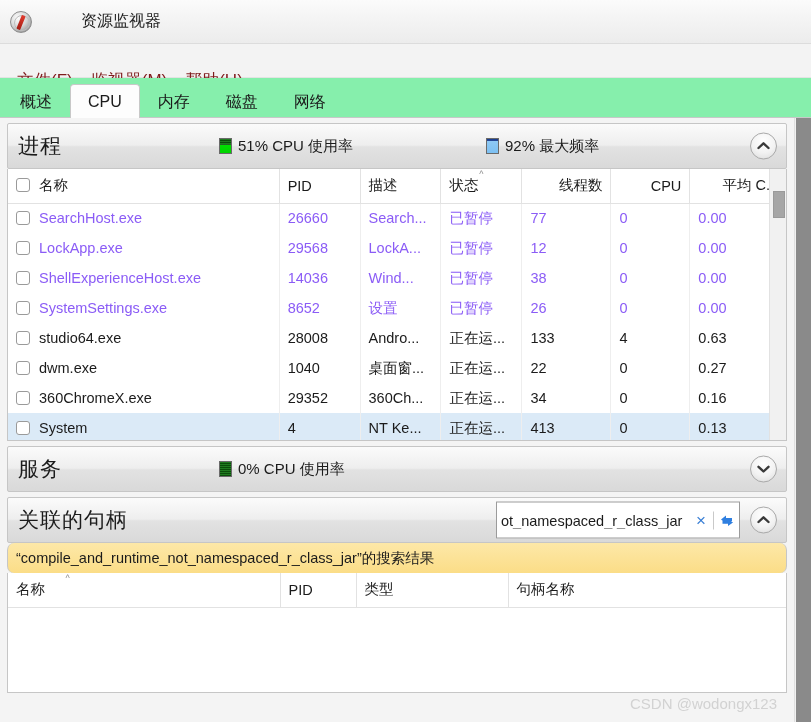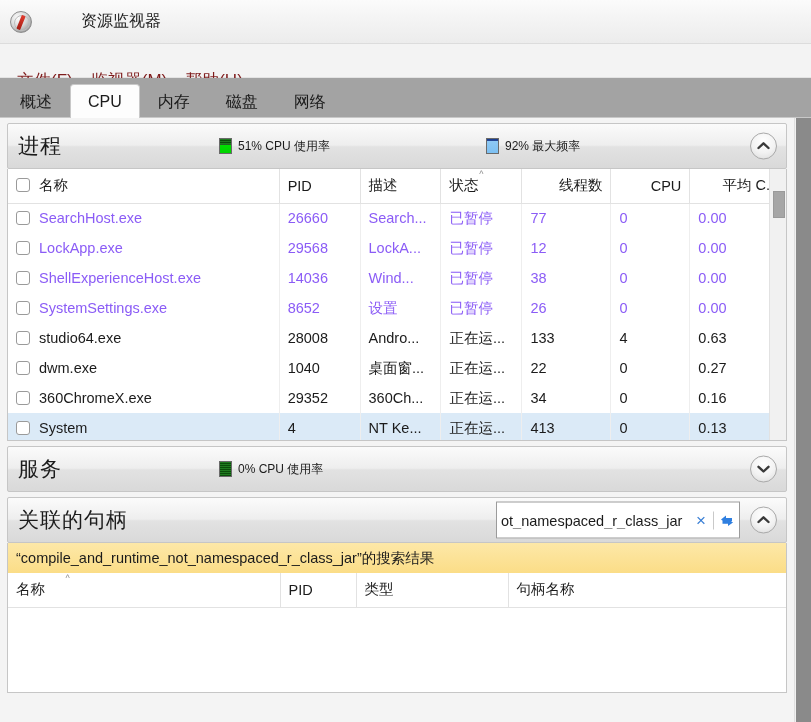--- a/index.html
+++ b/index.html
@@ -69,21 +69,21 @@
     font-size: 17px;
     color: #7f1d1d;
     padding: 3px 9px;
     cursor: default;
     margin-top: 39px;
   }
 
   
   .tabstrip {
     height: 40px;
-    background: #a3a3a3;
+    background: #86efac;
     display: flex;
     align-items: flex-end;
     padding-left: 2px;
     border-bottom: 1px solid #c8c8c8;
     position: relative;
   }
   .tab {
     font-size: 16px;
     color: #1b1b1b;
     height: 34px;
@@ -145,21 +145,21 @@
     position: relative;
   }
   .section-title {
     font-size: 21px;
     color: #1b1b1b;
     padding-left: 10px;
     letter-spacing: 1px;
   }
   .stat {
     display: flex; align-items: center;
-    font-size: 12px; color: #1b1b1b;
+    font-size: 15px; color: #1b1b1b;
     position: absolute;
   }
   .stat .swatch {
     width: 13px; height: 16px;
     margin-right: 6px;
     border: 1px solid #6a6a6a;
   }
   .swatch.green {
     background:
       repeating-linear-gradient(0deg, #0a4d0a 0px, #0a4d0a 1px, #1f7a1f 1px, #1f7a1f 2px) top/100% 42% no-repeat,
@@ -314,20 +314,21 @@
     height: 30px;
     background: linear-gradient(to bottom, #fde8a8 0%, #fbdd87 100%);
     border-left: 1px solid #c6c6c6;
     border-right: 1px solid #c6c6c6;
     display: flex; align-items: center;
     padding-left: 8px;
     font-size: 14.5px;
     color: #1b1b1b;
     white-space: nowrap;
     overflow: hidden;
+    border-radius: 7px;
   }
 
   .handle-box { height: 120px; }
 
   
   .watermark {
     position: absolute;
     right: 34px; bottom: 10px;
     font-size: 15px;
     color: #d2d2d2;
@@ -542,13 +543,14 @@
         </table>
       </div>
 
     </div>
   </div>
 
   <div class="win-scroll">
     <div class="thumb"></div>
   </div>
 
+  <div class="watermark">CSDN @wodongx123</div>
 </div>
 
 </body></html>

